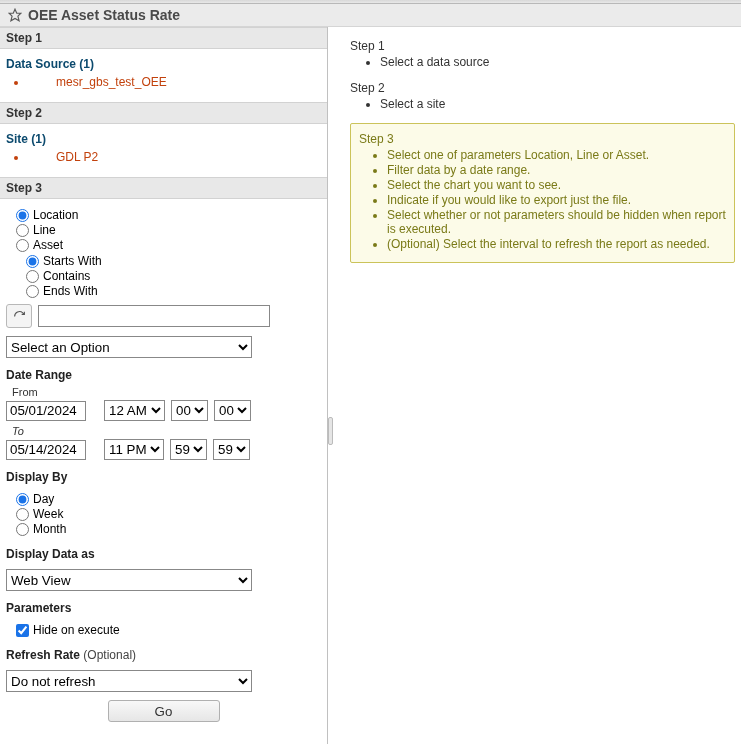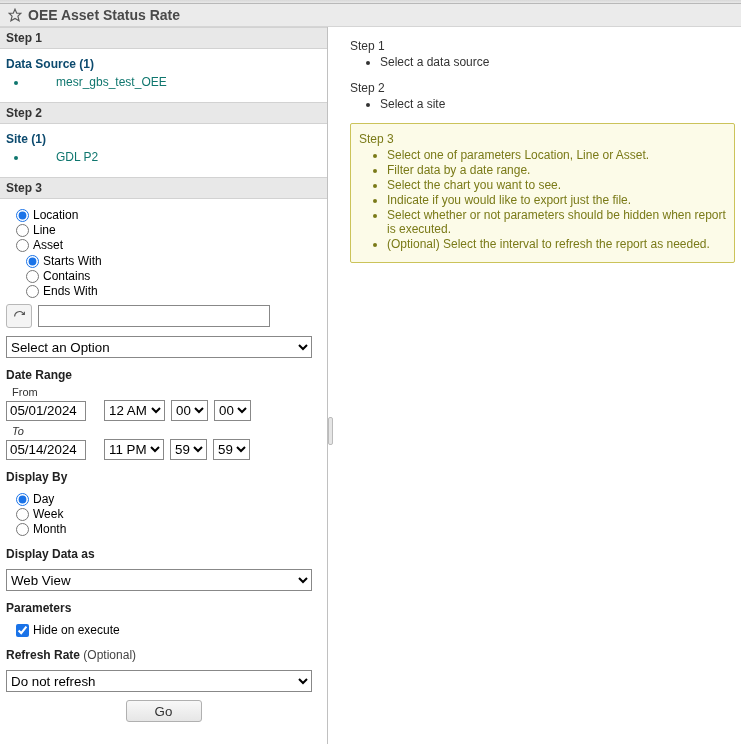--- a/index.html
+++ b/index.html
@@ -86,21 +86,21 @@
   display: inline-block;
 }
 .optional {
   font-weight: normal;
   color: #444;
 }
 ul.bullet {
   list-style: disc;
   padding-left: 22px;
 }
-ul.bullet li { margin: 1px 0; color: #0f766e; padding-left: 28px; }
+ul.bullet li { margin: 1px 0; color: #c2410c; padding-left: 28px; }
 .radio-row, .check-row {
   display: flex;
   align-items: flex-end;
   gap: 4px;
   margin: 1px 0;
   padding-left: 10px;
 }
 input[type=radio], input[type=checkbox] {
   width: 13px; height: 13px;
   accent-color: #1a73e8;
@@ -123,21 +123,21 @@
   cursor: pointer;
   color: #555;
 }
 input[type=text].wide {
   height: 22px;
   border: 1px solid #888;
   padding: 0 4px;
   width: 232px;
 }
 select.full {
-  width: 306px;
+  width: 246px;
   height: 22px;
   margin-top: 8px;
   border: 1px solid #888;
   background: #fff;
 }
 select.small {
   height: 21px;
   border: 1px solid #888;
   background: #fff;
 }
@@ -153,21 +153,21 @@
   margin-top: 2px;
 }
 input.date {
   width: 80px; height: 20px;
   border: 1px solid #888;
   padding: 0 3px;
 }
 .go-btn {
   display: block;
   margin: 8px auto 4px auto;
-  width: 76px;
+  width: 112px;
   height: 22px;
   border: 1px solid #b0b0b0;
   background: linear-gradient(#f8f8f8,#e6e6e6);
   border-radius: 3px;
   cursor: pointer;
   color: #333;
 }
 .right-step { margin-bottom: 12px; color: #333; }
 .right-step .hdr { margin-bottom: 2px; }
 .right-step ul { list-style: disc; padding-left: 30px; }

